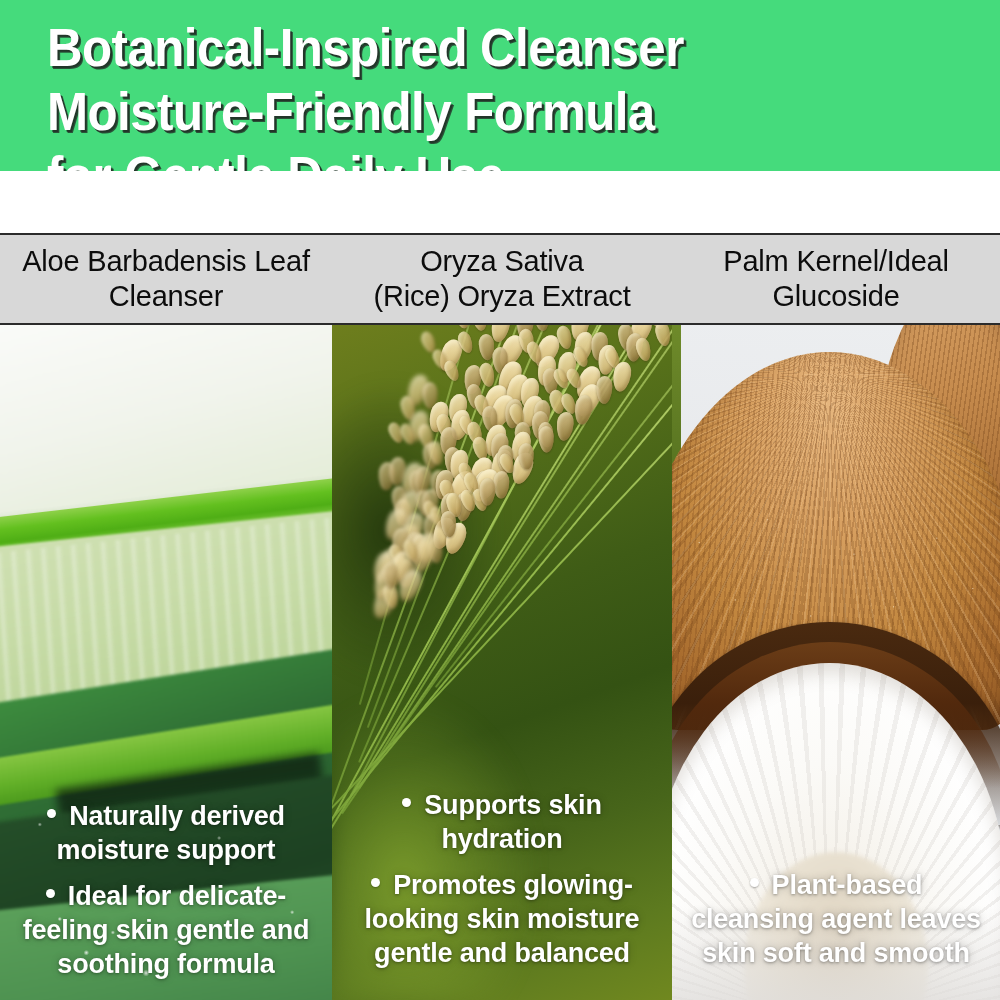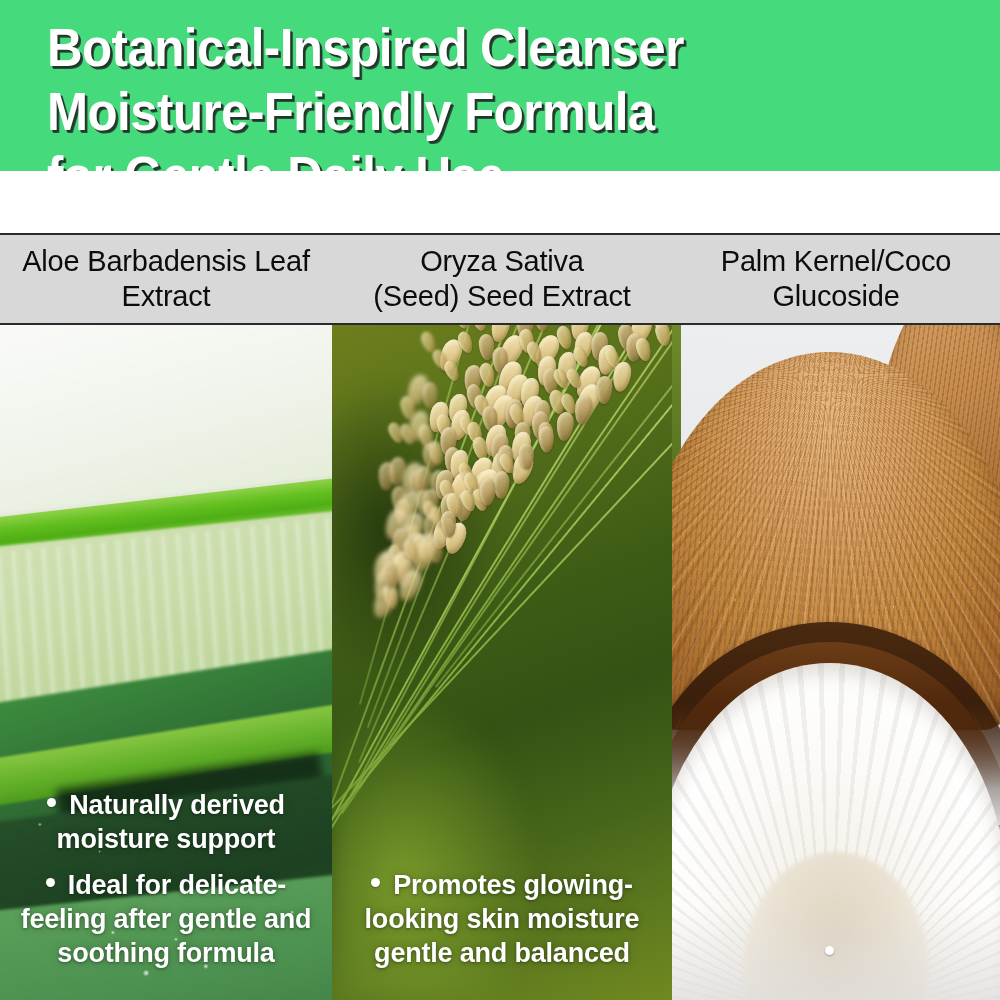--- a/index.html
+++ b/index.html
@@ -322,21 +322,21 @@
     position:absolute; left:0; right:0; bottom:0;
     padding:0 6px 12px 6px;
     color:#ffffff;
     font-size:27px;
     line-height:34px;
     font-weight:600;
     text-align:center;
     letter-spacing:-0.2px;
     text-shadow:0 1px 3px rgba(0,0,0,0.35), 0 0 8px rgba(0,0,0,0.22);
   }
-  .bullets.c1 { bottom:18px; }
+  .bullets.c1 { bottom:7px; }
   .bullets.c2 { bottom:18px; }
   .bullets.c3 { bottom:18px; }
   .bullet-item{
     position:relative;
     display:block;
     margin-bottom:12px;
     padding:0 8px;
   }
   .bullet-item:last-child{ margin-bottom:0; }
   .bullet-dot{
@@ -358,24 +358,24 @@
 <div id="page">
 
   <div id="header-banner">
     <div id="header-title">Botanical-Inspired Cleanser
 Moisture-Friendly Formula
 for Gentle Daily Use</div>
   </div>
 
   <div id="col-header-band">
     <div class="col-head">Aloe Barbadensis Leaf
-Extract</div>
+Cleanser</div>
     <div class="col-head">Oryza Sativa
-(Seed) Seed Extract</div>
-    <div class="col-head">Palm Kernel/Coco
+(Rice) Oryza Extract</div>
+    <div class="col-head">Palm Kernel/Ideal
 Glucoside</div>
   </div>
 
   <div id="columns">
 
     <div class="col c1">
       <div class="photo">
         <div class="aloe-base"></div>
         <div class="aloe-pale"></div>
         <div class="aloe-rim"></div>
@@ -386,21 +386,21 @@
         <div class="aloe-shadowdark"></div>
         <div class="aloe-dark2"></div>
         <div class="aloe-lowleaf"></div>
         <div class="aloe-drops"></div>
       </div>
       <div class="bullets c1">
         <div class="bullet-item">
           <span class="bullet-dot"></span><span class="bullet-text">Naturally derived moisture support</span>
         </div>
         <div class="bullet-item">
-          <span class="bullet-dot"></span><span class="bullet-text">Ideal for delicate-feeling after gentle and soothing formula</span>
+          <span class="bullet-dot"></span><span class="bullet-text">Ideal for delicate-feeling skin gentle and soothing formula</span>
         </div>
       </div>
     </div>
 
     <div class="col c2">
       <div class="photo">
         <div class="rice-base"></div>
         <div class="rice-blur-leaves"></div>
         <div class="rice-dark-pocket"></div>
         <div class="rice-glow"></div>
@@ -559,20 +559,23 @@
             <div class="grain dim" style="left: 148.015px; top: 153.316px; transform: rotate(0.211401deg) scale(1.06); opacity: 0.91;"></div>
             <div class="grain " style="left: 125.371px; top: 164.698px; transform: rotate(-19.5529deg) scale(0.86); opacity: 0.85;"></div>
             <div class="grain dim" style="left: 108.36px; top: 185.901px; transform: rotate(-4.9248deg) scale(1.01); opacity: 0.89;"></div>
             <div class="grain light" style="left: 92.0997px; top: 208.414px; transform: rotate(14.2896deg) scale(1.2); opacity: 0.72; filter: blur(1.6px);"></div>
             <div class="grain " style="left: 66.8753px; top: 215.298px; transform: rotate(-21.2302deg) scale(0.85); opacity: 0.72; filter: blur(1.6px);"></div>
             <div class="grain dim" style="left: 50.3992px; top: 237.434px; transform: rotate(-3.33415deg) scale(1.02); opacity: 0.72; filter: blur(1.6px);"></div>
           </div>
       </div>
       <div class="bullets c2">
         <div class="bullet-item">
+          <span class="bullet-dot"></span><span class="bullet-text">Supports skin hydration</span>
+        </div>
+        <div class="bullet-item">
           <span class="bullet-dot"></span><span class="bullet-text">Promotes glowing-looking skin moisture gentle and balanced</span>
         </div>
       </div>
     </div>
 
     <div class="col c3">
       <div class="photo">
         <div class="coco-base"></div>
         <div class="coco-leftedge"></div>
         <div class="coco-back"></div>
@@ -580,19 +583,19 @@
         <div class="coco-fibers"></div>
         <div class="coco-hairs"></div>
         <div class="coco-shell"></div>
         <div class="coco-shell-inner"></div>
         <div class="coco-flesh"></div>
         <div class="coco-cavity"></div>
         <div class="coco-bottomhaze"></div>
       </div>
       <div class="bullets c3">
         <div class="bullet-item">
-          <span class="bullet-dot"></span>
+          <span class="bullet-dot"></span><span class="bullet-text">Plant-based cleansing agent leaves skin soft and smooth</span>
         </div>
       </div>
     </div>
 
   </div>
 </div>
 
 </body></html>

